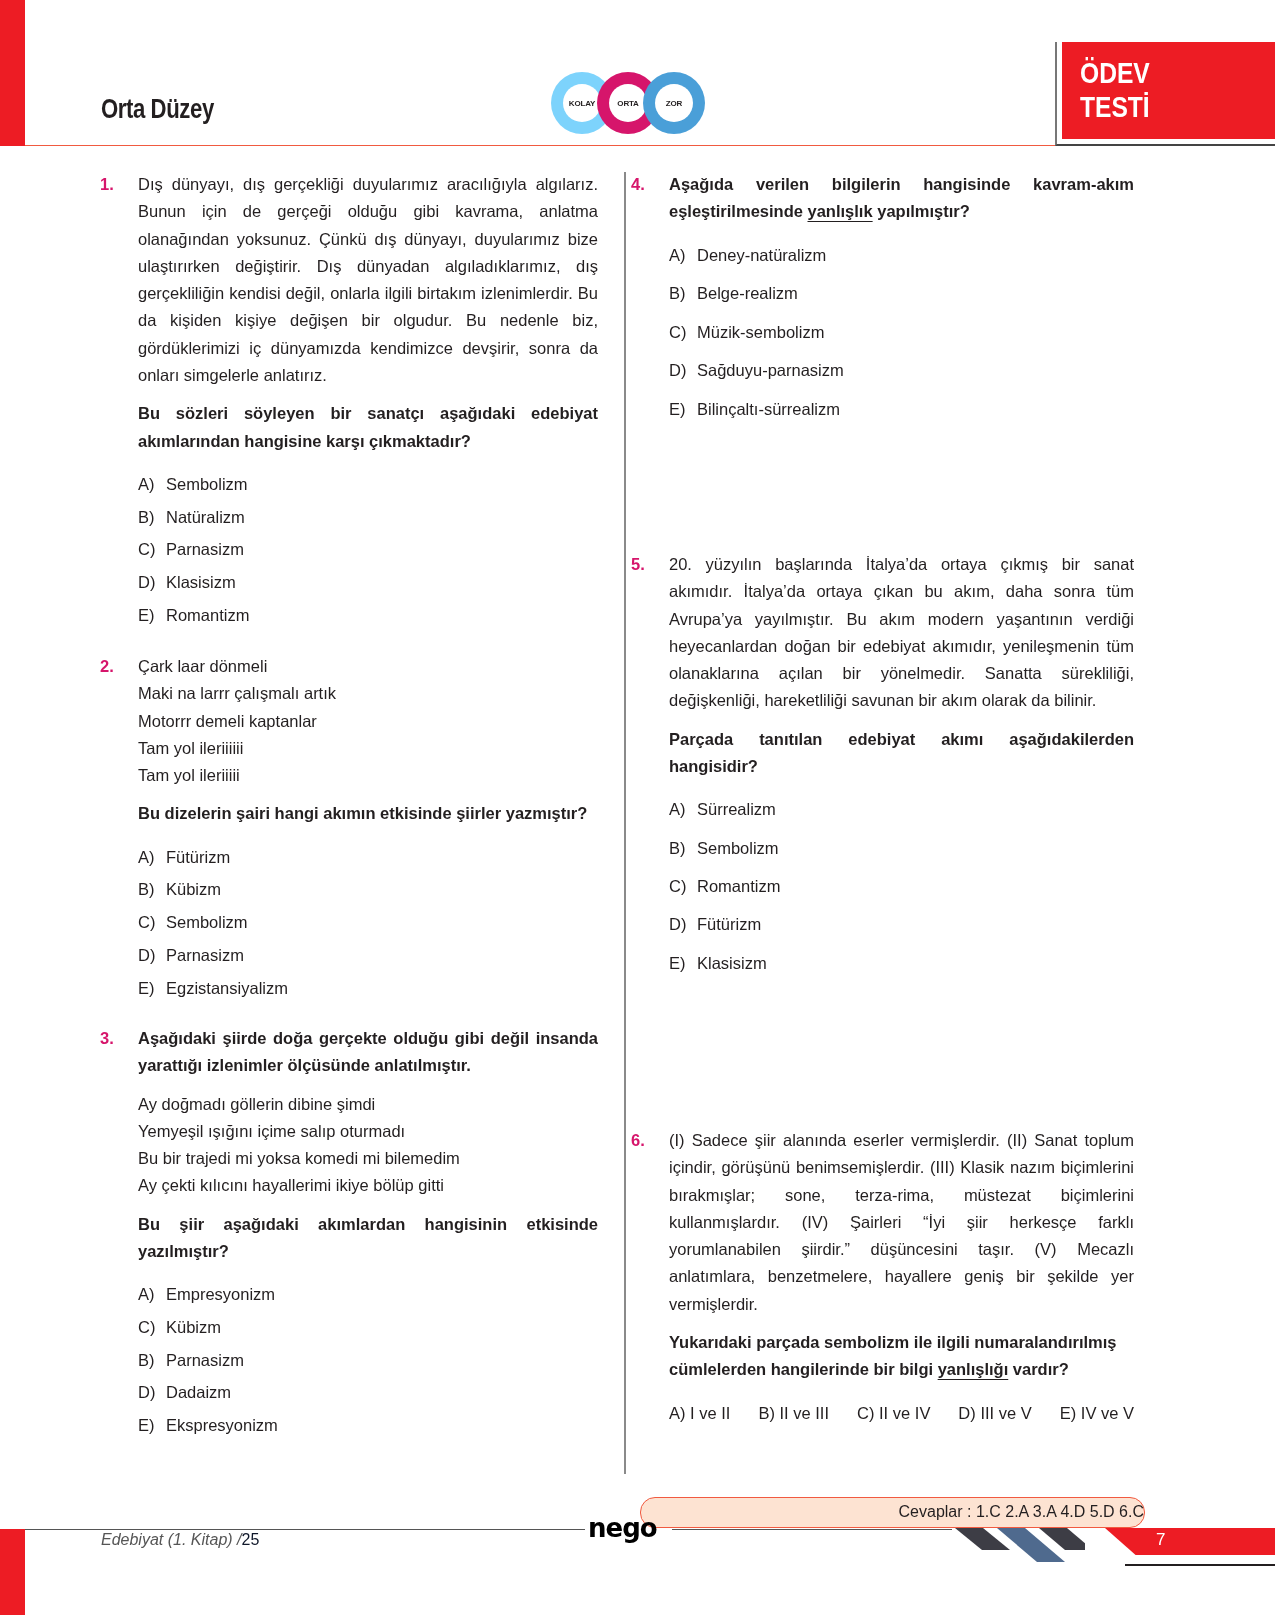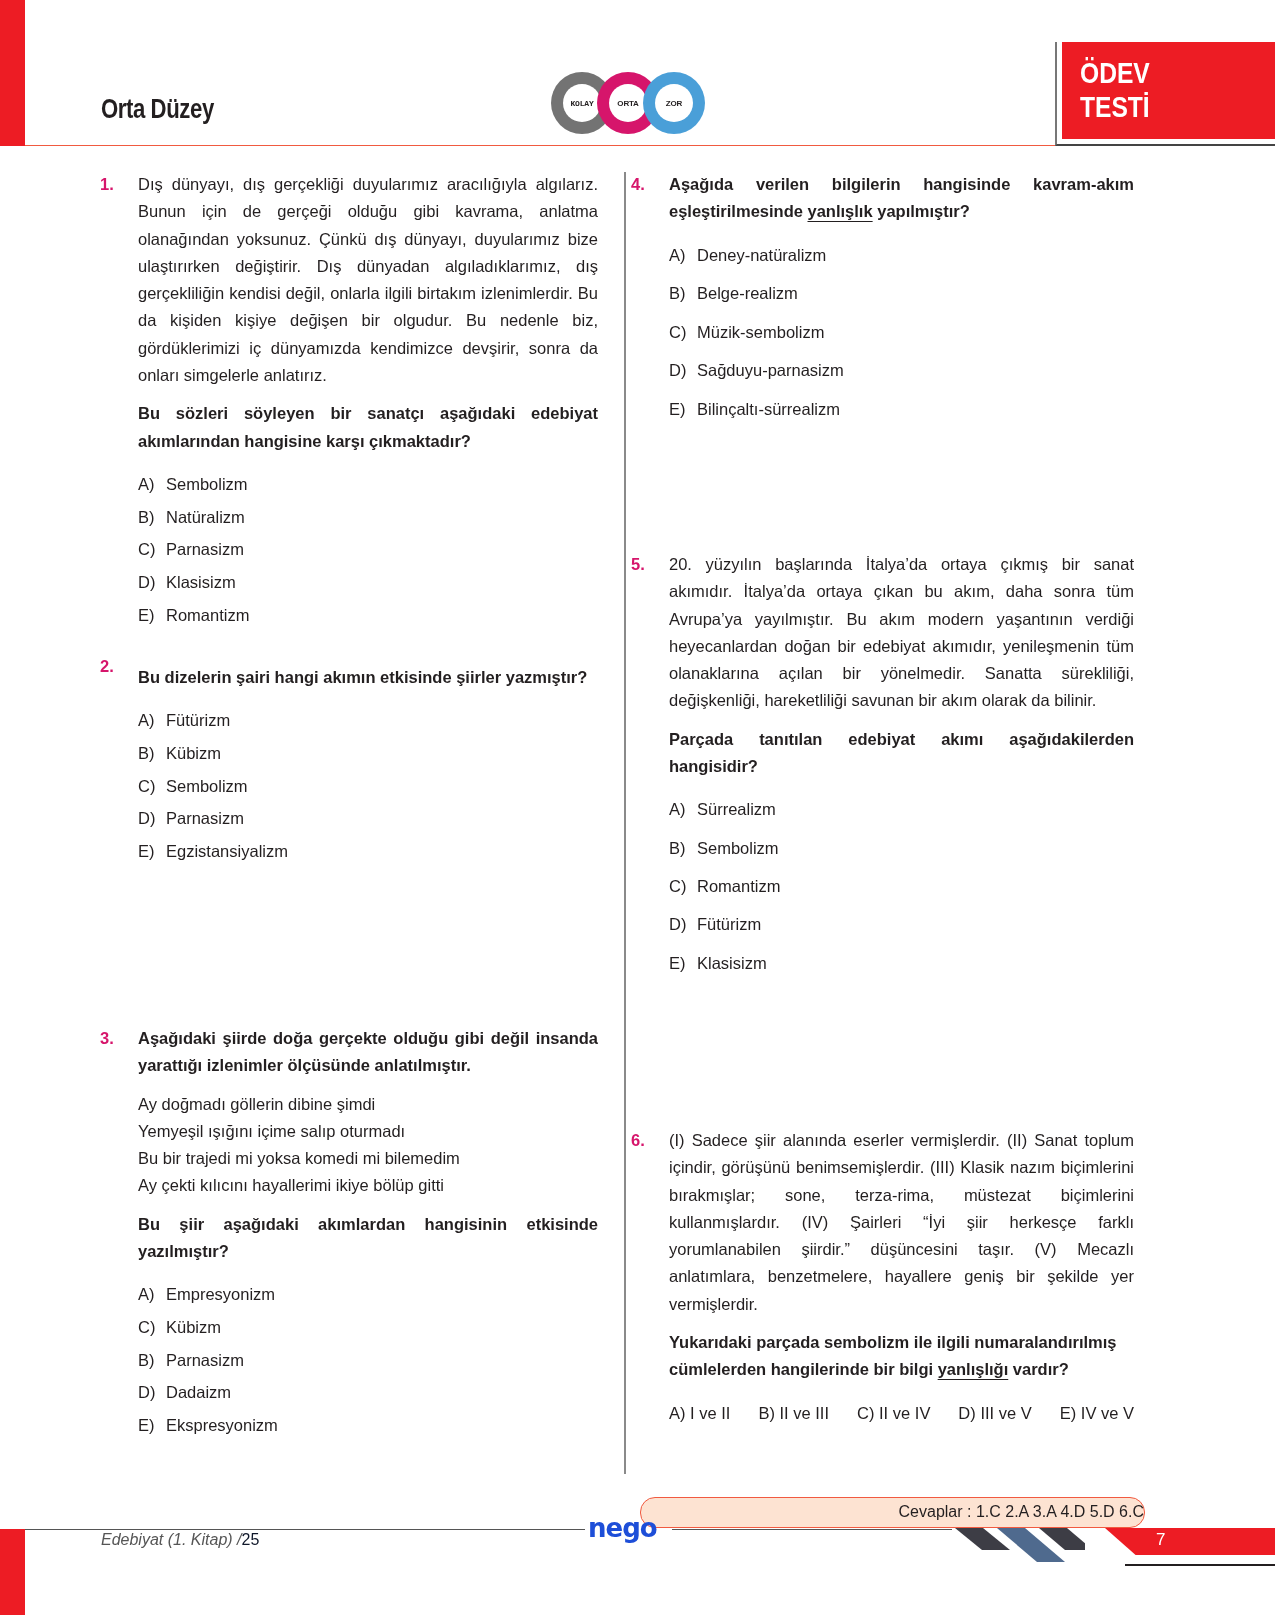--- a/index.html
+++ b/index.html
@@ -8,21 +8,21 @@
 
   .red-bar-top { position: absolute; left: 0; top: 0; width: 25px; height: 146px; background: #ed1c24; }
   .red-bar-bottom { position: absolute; left: 0; top: 1529px; width: 25px; height: 86px; background: #ed1c24; }
 
   .header-line { position: absolute; left: 25px; top: 145px; width: 1030px; height: 1px; background: #f15a40; }
   .page-title { position: absolute; left: 101px; top: 94px; font-family: "Liberation Sans", sans-serif; font-weight: bold; font-size: 27px; letter-spacing: -0.5px; transform: scaleX(0.82); transform-origin: left; color: #231f20; }
 
   .level-logo { position: absolute; left: 551px; top: 72px; width: 154px; height: 64px; }
   .ring { position: absolute; top: 0; width: 62px; height: 62px; border-radius: 50%; display: flex; align-items: center; justify-content: center; }
   .ring .inner { width: 38px; height: 38px; border-radius: 50%; background: #fff; display: flex; align-items: center; justify-content: center; font-size: 8px; font-weight: bold; color: #231f20; letter-spacing: -0.2px; }
-  .ring.kolay { left: 0; background: #737373; font-family: Liberation Mono, monospace; }
+  .ring.kolay { left: 0; background: #7dd3fc; }
   .ring.orta { left: 46px; background: #d6156b; }
   .ring.zor { left: 92px; background: #4a9fd8; }
 
   .odev-box-frame { position: absolute; left: 1055px; top: 42px; width: 220px; height: 104px; border-left: 2px solid #777; border-bottom: 2px solid #444; }
   .odev-box { position: absolute; left: 1062px; top: 42px; width: 213px; height: 97px; background: #ed1c24; padding: 14px 0 12px 18px; }
   .odev-box span { display: block; color: #fff; font-weight: bold; font-size: 30px; line-height: 34px; transform: scaleX(0.82); transform-origin: left; }
 
   .col-divider { position: absolute; left: 624px; top: 172px; width: 2px; height: 1302px; background: #8a8a8a; }
 
   .q { position: absolute; font-size: 16.5px; line-height: 27.3px; color: #231f20; }
@@ -33,21 +33,21 @@
   .opt { display: flex; }
   .opt .lbl { width: 28px; }
 
   .answers-bar { position: absolute; left: 640px; top: 1497px; width: 505px; height: 31px; border: 1.5px solid #f15a40; border-radius: 15px; background: #fde3d2; text-align: right; font-size: 16px; line-height: 28px; color: #231f20; }
 
   .footer-line { position: absolute; left: 25px; top: 1529px; width: 560px; height: 1px; background: #555; }
   .footer-line2 { position: absolute; left: 672px; top: 1529px; width: 280px; height: 1px; background: #555; }
   .footer-text { position: absolute; left: 101px; top: 1531px; font-size: 16px; color: #555; }
   .footer-text i { }
   .footer-text .pg { font-style: normal; color: #0f172a; }
-  .nego-logo { position: absolute; left: 588px; top: 1513px; font-family: "DejaVu Sans", sans-serif; font-weight: bold; font-size: 26px; color: #1d4ed8; letter-spacing: -1px; }
+  .nego-logo { position: absolute; left: 588px; top: 1513px; font-family: "DejaVu Sans", sans-serif; font-weight: bold; font-size: 26px; color: #000000; letter-spacing: -1px; }
 
   .stripes { position: absolute; left: 955px; top: 1528px; width: 130px; height: 40px; }
   .page-num-box { position: absolute; left: 1105px; top: 1528px; width: 170px; height: 27px; background: #ed1c24; clip-path: polygon(0 0, 100% 0, 100% 100%, 18% 100%); }
   .page-num { position: absolute; left: 1156px; top: 1530px; color: #fff; font-size: 17px; }
   .page-num-line { position: absolute; left: 1125px; top: 1564px; width: 150px; height: 1.5px; background: #231f20; }
 </style>
 </head>
 <body>
 
 <div class="red-bar-top"></div>
@@ -99,20 +99,27 @@
       </div>
     <div class="opt" style="height:32.7px;">
         <span class="lbl">E)</span>
         <span>Romantizm</span>
       </div>
   </div>
 </div>
 
 <div class="q" style="left:138px; top:653px; width:470px;">
   <span class="q-num">2.</span>
+  <div>
+    <div>Çark laar dönmeli</div>
+    <div>Maki na larrr çalışmalı artık</div>
+    <div>Motorrr demeli kaptanlar</div>
+    <div>Tam yol ileriiiiii</div>
+    <div>Tam yol ileriiiii</div>
+  </div>
   <div class="q-bold" style="margin-top:11px; text-align:left;">Bu dizelerin şairi hangi akımın etkisinde şiirler yazmıştır?</div>
   <div style="margin-top:16px;">
     <div class="opt" style="height:32.7px;">
         <span class="lbl">A)</span>
         <span>Fütürizm</span>
       </div>
     <div class="opt" style="height:32.7px;">
         <span class="lbl">B)</span>
         <span>Kübizm</span>
       </div>

